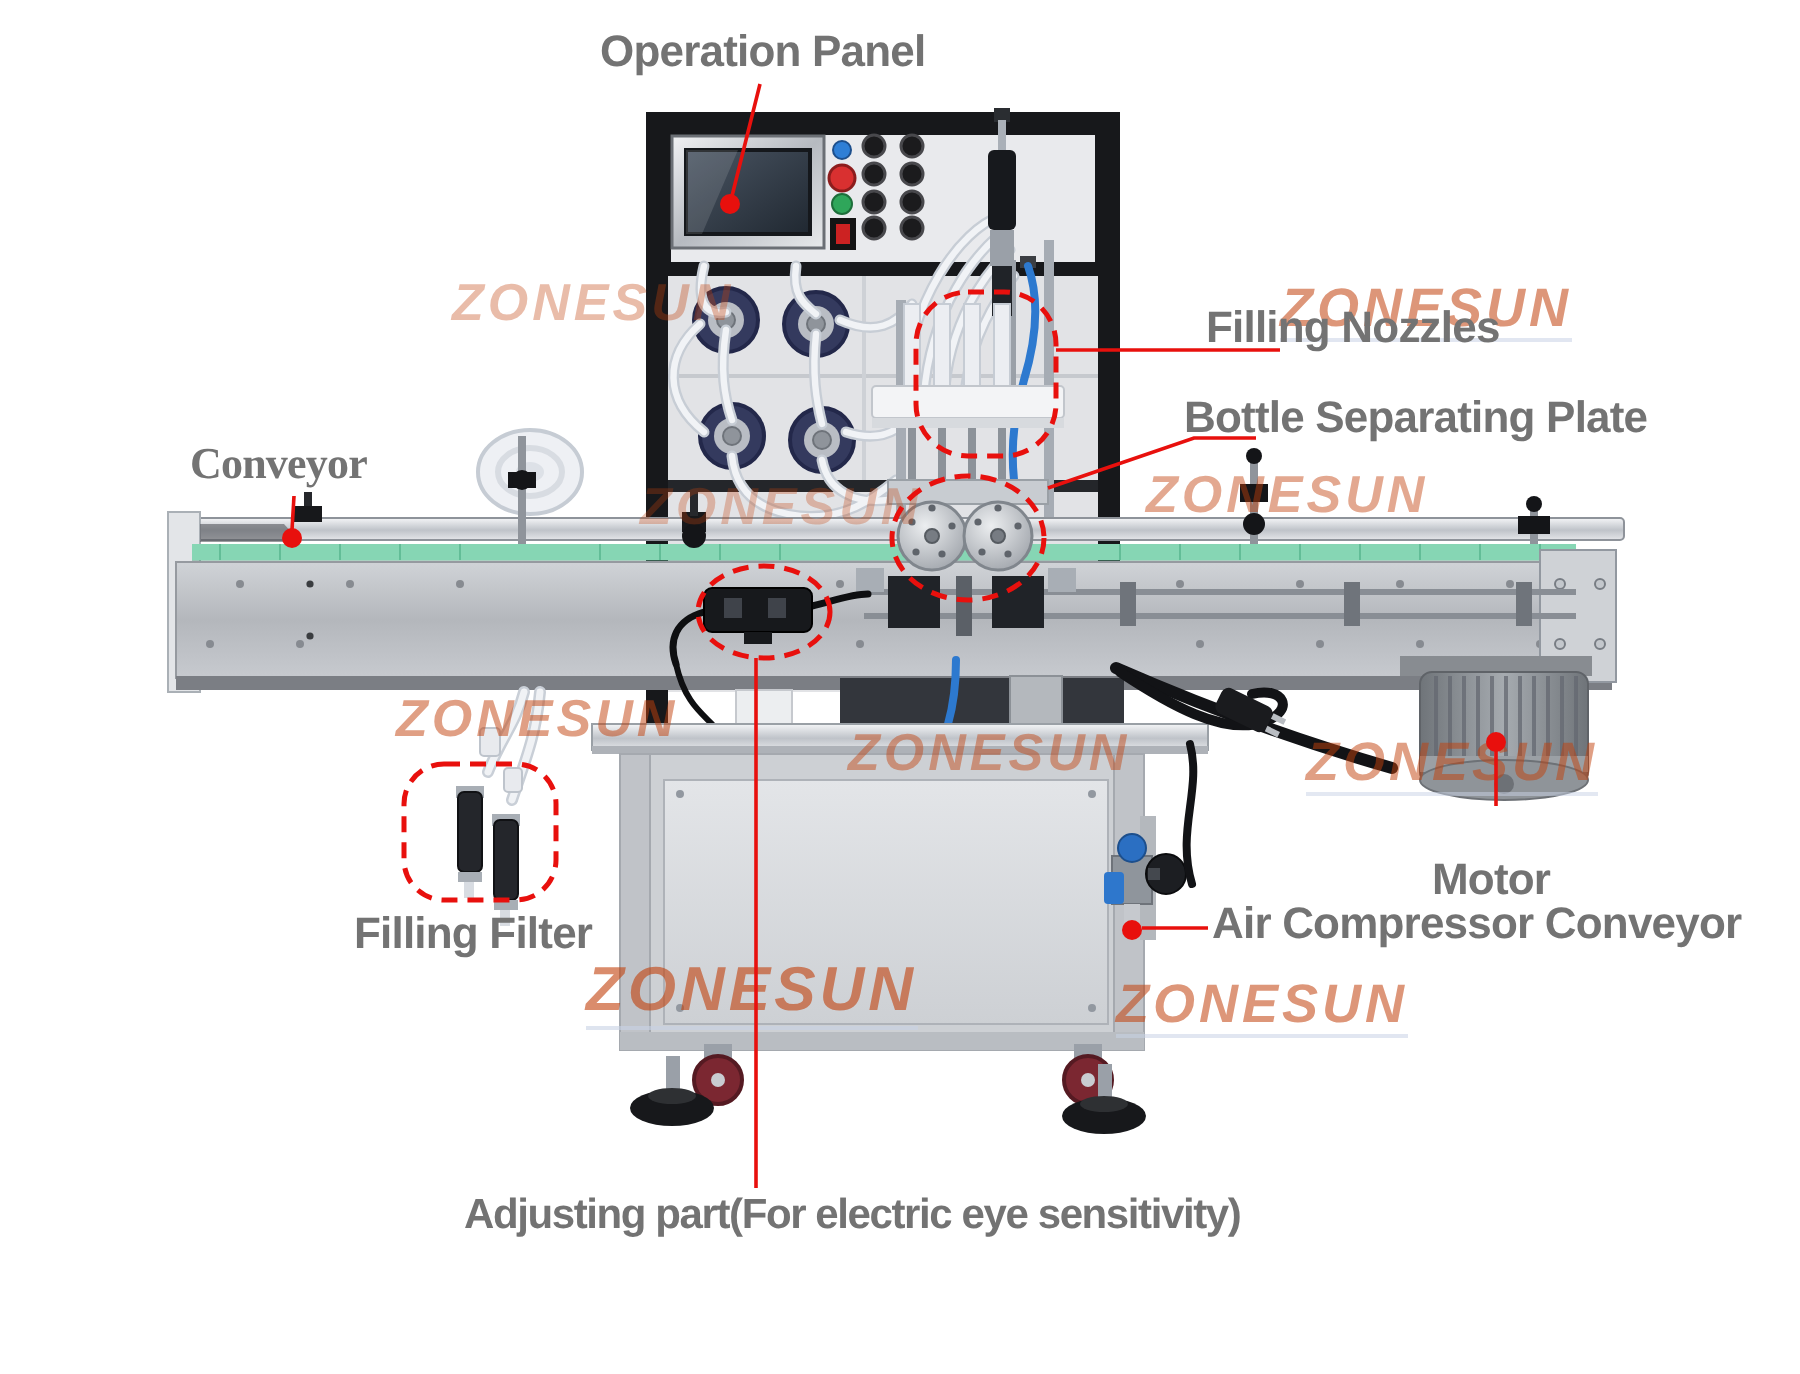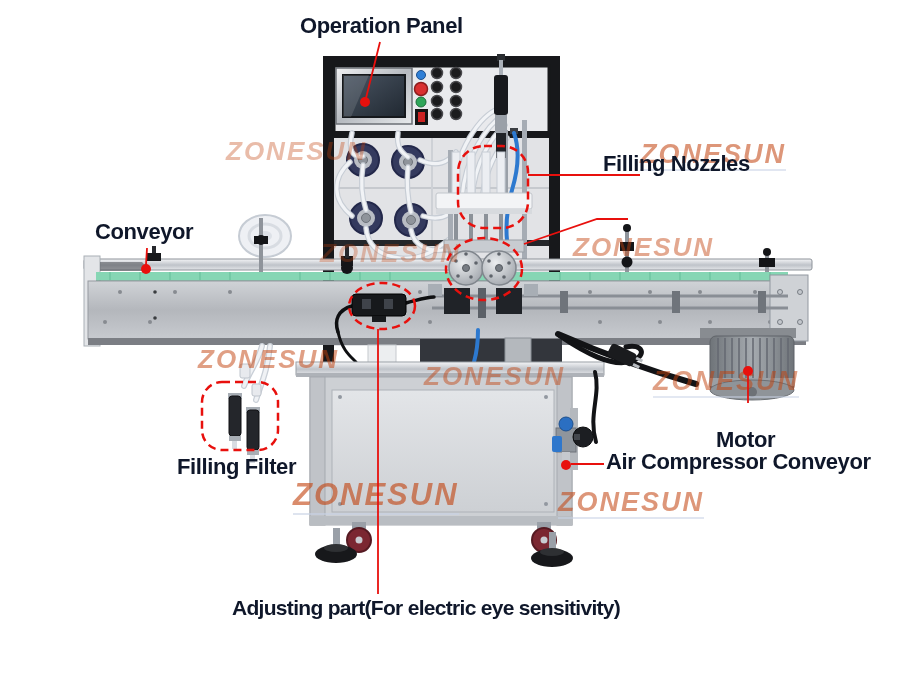--- a/index.html
+++ b/index.html
@@ -2,21 +2,21 @@
 <html><head>
 <meta charset="utf-8">
 <style>
   html,body{margin:0;padding:0;background:#ffffff;}
   #stage{
     position:relative;width:900px;height:687px;background:#ffffff;overflow:hidden;
     font-family:"Liberation Sans", sans-serif;
   }
   #machine-art, #annotation-art{position:absolute;left:0;top:0;}
   .label{
-    position:absolute;color:#0f172a;font-size:22px;font-weight:700;
+    position:absolute;color:#737373;font-size:22px;font-weight:700;
     letter-spacing:-0.4px;white-space:nowrap;line-height:1.15;
   }
   .label.long{font-size:21px;letter-spacing:-0.7px;}
   .wm{
     position:absolute;color:#c2410c;font-style:italic;font-weight:700;
     letter-spacing:2px;white-space:nowrap;line-height:1.05;user-select:none;
   }
   .wm.u{border-bottom:2px solid #c9d3e6;padding-bottom:1px;}
   .z-watermarks{position:absolute;left:0;top:0;width:100%;height:100%;pointer-events:none;}
 </style>
@@ -454,19 +454,20 @@
     <g fill="#e8100d" stroke="none">
       <circle cx="365" cy="102" r="5"></circle>
       <circle cx="146" cy="269" r="5"></circle>
       <circle cx="748" cy="371" r="5"></circle>
       <circle cx="566" cy="465" r="5"></circle>
     </g>
   </svg>
 
   <div class="label" style="left:300px;top:13px;">Operation Panel</div>
   <div class="label" style="left:603px;top:151px;">Filling Nozzles</div>
-  <div class="label" style="left:95px;top:219px;">Conveyor</div>
+  <div class="label" style="left:592px;top:196px;">Bottle Separating Plate</div>
+  <div class="label" style="left:95px;top:219px;font-family:Liberation Serif, serif;">Conveyor</div>
   <div class="label" style="left:716px;top:427px;">Motor</div>
   <div class="label" style="left:606px;top:449px;">Air Compressor Conveyor</div>
   <div class="label" style="left:177px;top:454px;">Filling Filter</div>
   <div class="label long" style="left:232px;top:596px;">Adjusting part(For electric eye sensitivity)</div>
 
 </div>
 
 </body></html>

